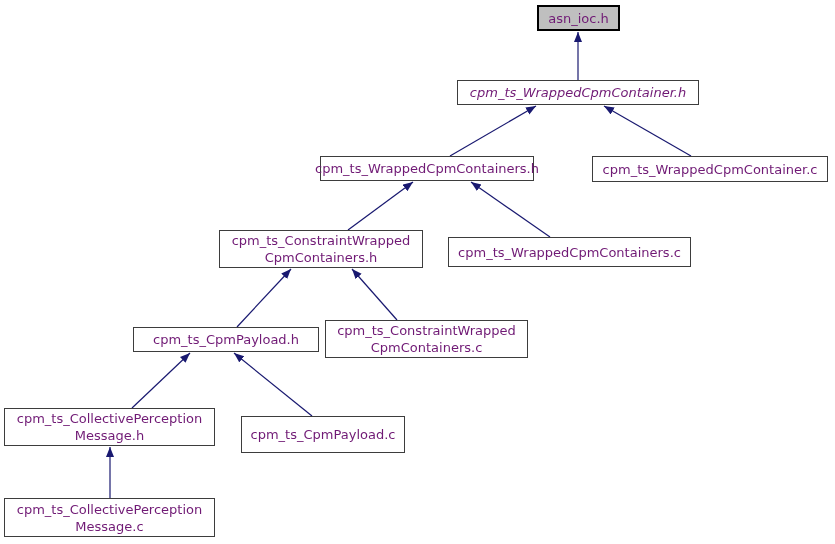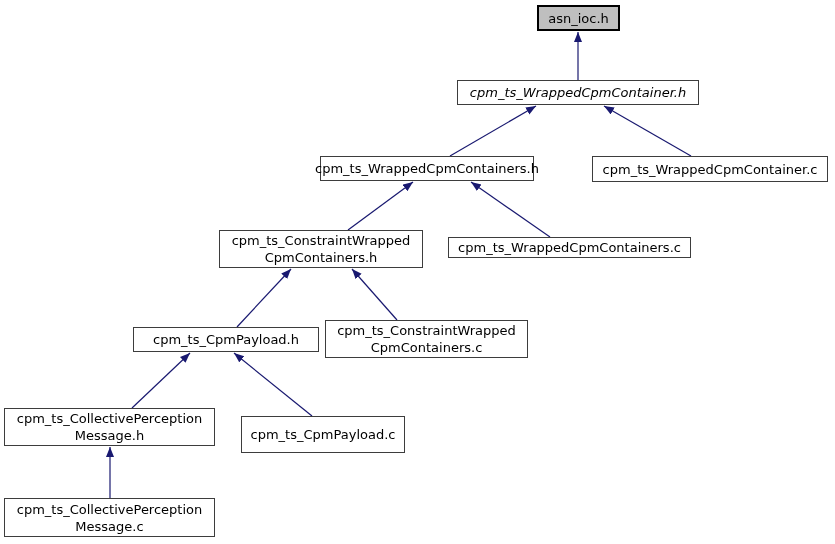--- a/index.html
+++ b/index.html
@@ -20,41 +20,41 @@
     left: 0;
     top: 0;
     width: 835px;
     height: 544px;
   }
   .node {
     position: absolute;
     box-sizing: border-box;
     background: #ffffff;
     border: 1px solid #3d3d3d;
-    color: #000000;
+    color: #701a75;
     font-size: 13px;
     line-height: 17px;
     display: flex;
     align-items: center;
     justify-content: center;
     text-align: center;
     white-space: pre-line;
     cursor: pointer;
   }
   .node.root {
     background: #bfbfbf;
     border: 2px solid #000000;
   }
   
   .n0  { left: 537px; top: 5px;   width: 83px;  height: 26px; }
   .n1  { left: 457px; top: 80px;  width: 242px; height: 25px; font-style: italic; }
   .n2  { left: 320px; top: 156px; width: 214px; height: 25px; }
   .n3  { left: 592px; top: 156px; width: 236px; height: 26px; }
   .n4  { left: 219px; top: 230px; width: 204px; height: 38px; }
-  .n5  { left: 448px; top: 237px; width: 243px; height: 21px; }
+  .n5  { left: 448px; top: 237px; width: 243px; height: 30px; }
   .n6  { left: 133px; top: 327px; width: 186px; height: 25px; }
   .n7  { left: 325px; top: 320px; width: 203px; height: 38px; }
   .n8  { left: 4px;   top: 408px; width: 211px; height: 38px; }
   .n9  { left: 241px; top: 416px; width: 164px; height: 37px; }
   .n10 { left: 4px;   top: 498px; width: 211px; height: 39px; }
 </style>
 </head>
 <body>
 
 <div class="canvas">

